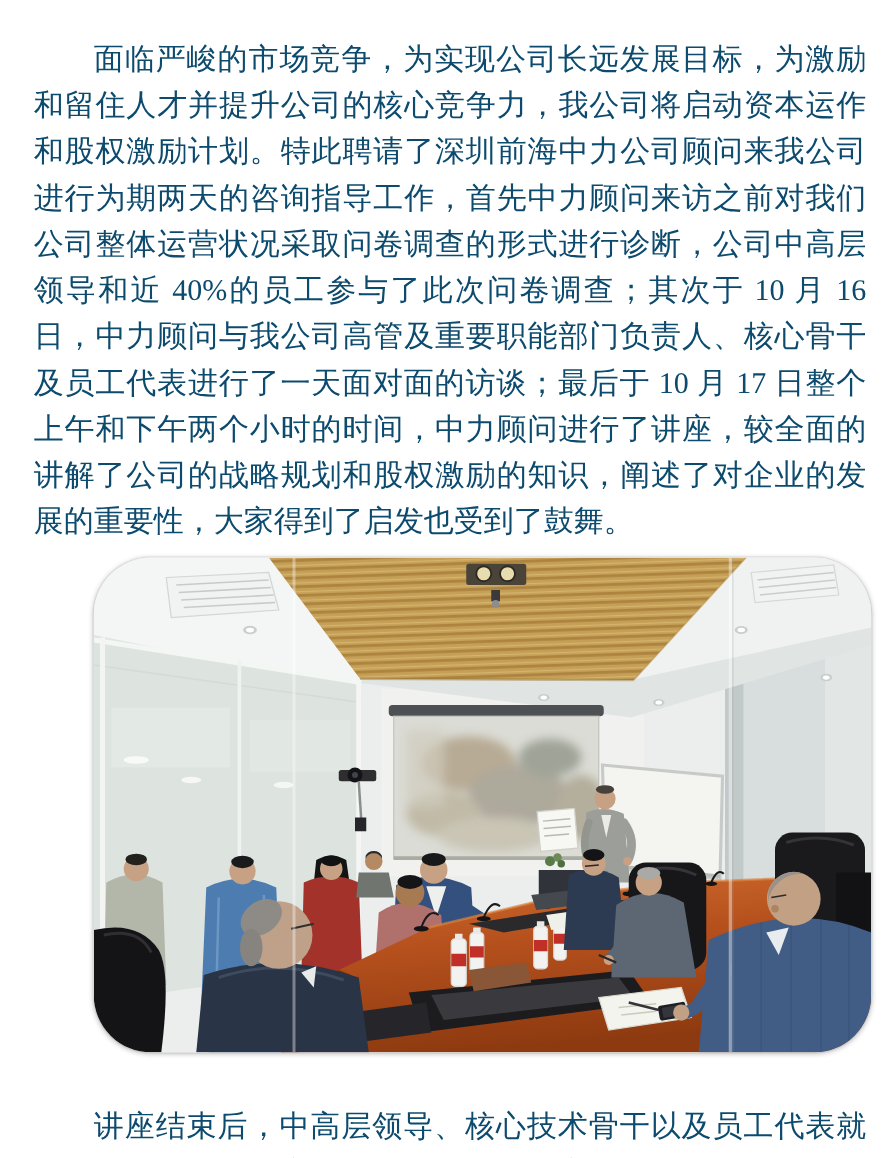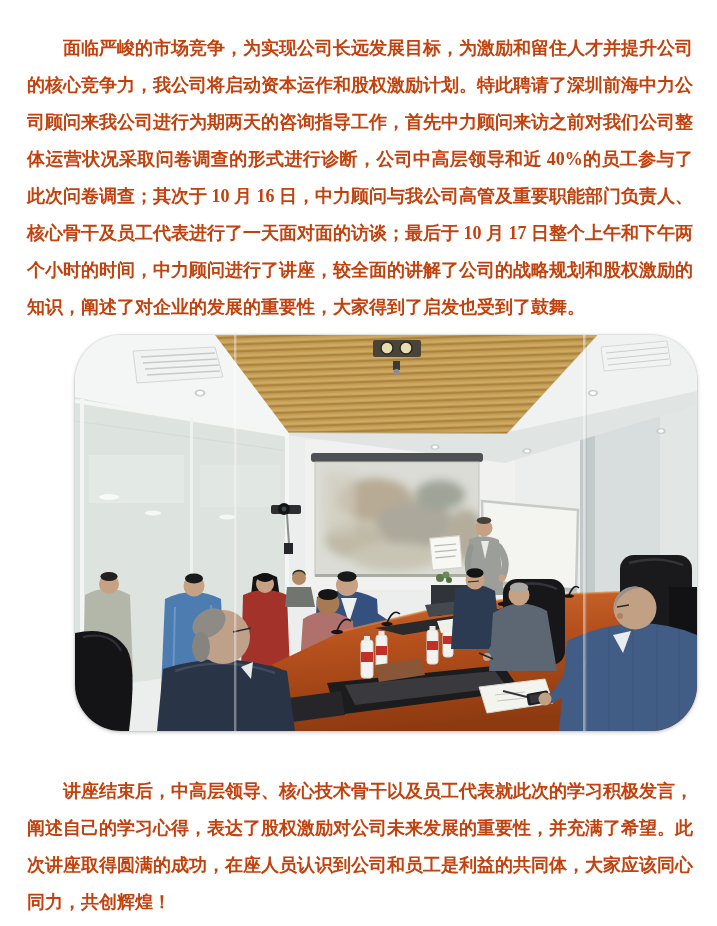--- a/index.html
+++ b/index.html
@@ -1,20 +1,20 @@
 <!DOCTYPE html>
 <html><head>
 <meta charset="utf-8">
 <style>
   html,body{margin:0;padding:0;background:#ffffff;}
   body{width:717px;height:926px;overflow:hidden;
        font-family:"Liberation Serif","DejaVu Serif",serif;color:#000;}
   .doc{padding:30px 24px 0 27px;}
-  p.para{margin:0;font-size:18px;line-height:37px;text-align:justify;
-         text-indent:2em;color:#c2410c;word-break:break-all;font-weight:bold;}
+  p.para{margin:0;font-size:24px;line-height:37px;text-align:justify;
+         text-indent:2em;color:#0c4a6e;word-break:break-all;}
   .photo{width:622px;height:396px;margin:9px 0 0 48px;border-radius:46px;
          overflow:hidden;position:relative;
          box-shadow:0 1px 4px rgba(0,0,0,.25),0 0 0 1px rgba(0,0,0,.05);}
   .photo svg{display:block;}
   p.para.second{margin-top:42px;}
 </style>
 </head>
 <body>
 
 <div class="doc">

